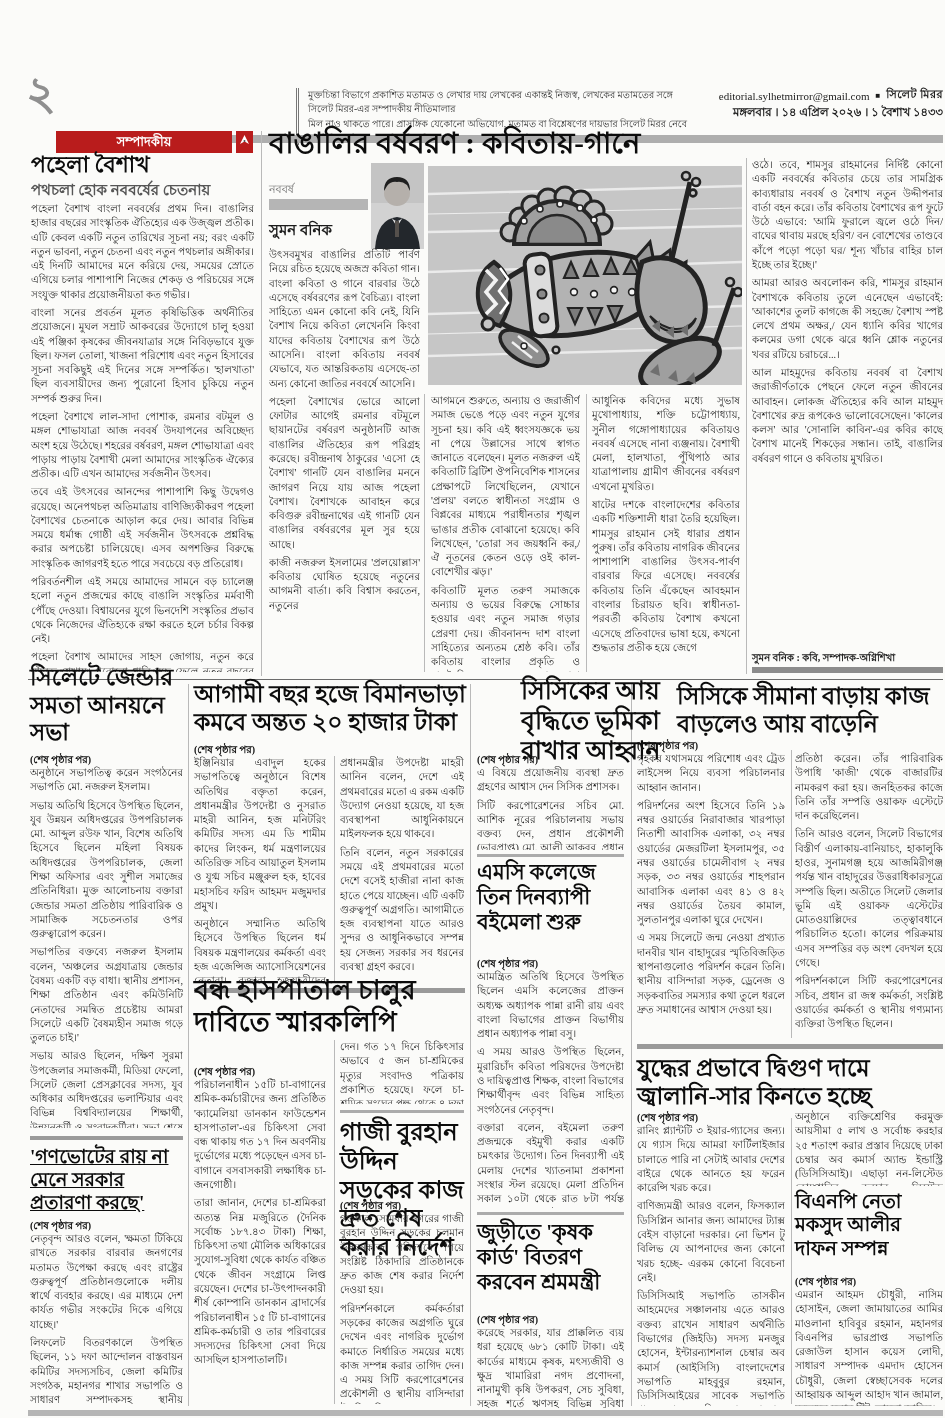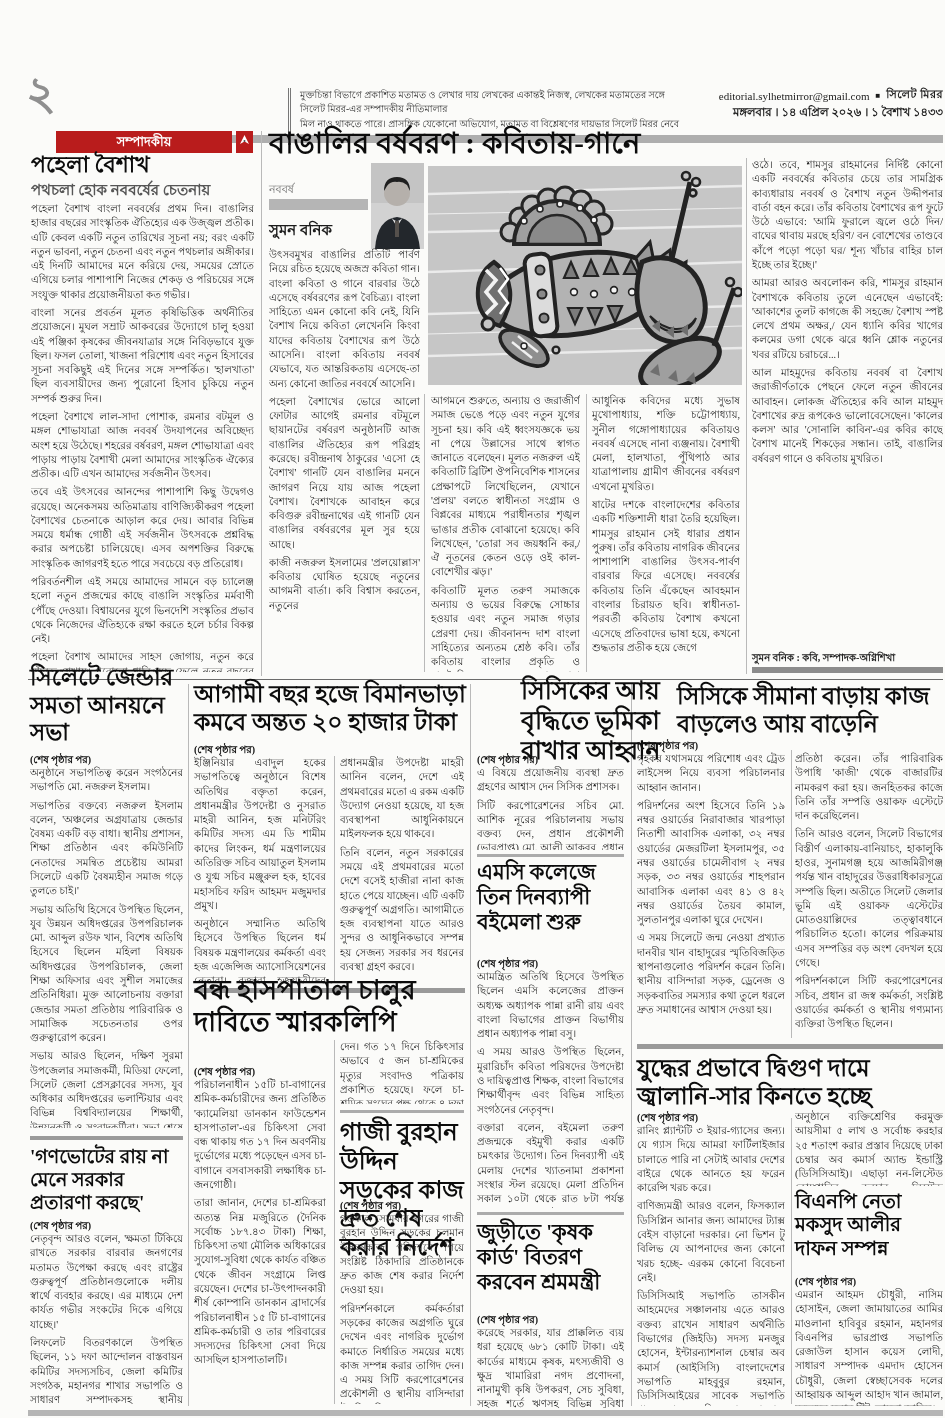--- a/index.html
+++ b/index.html
@@ -25,21 +25,21 @@
   .dateline{font-size:11.5px;font-weight:bold;text-align:right;}
   .tail-byline{position:absolute;font-size:10px;font-weight:bold;}
 </style>
 </head>
 <body>
 
 <div class="page">
 
   <div class="abs gray" style="left:26px;top:58px;font-size:46px;font-weight:800;">২</div>
 
-  <div class="abs hdr-small" style="left:288px;top:88px;width:392px;border-left:3px double #777;padding-left:9px;">
+  <div class="abs hdr-small" style="left:296px;top:88px;width:392px;border-left:3px double #777;padding-left:9px;">
     <div>মুক্তচিন্তা বিভাগে প্রকাশিত মতামত ও লেখার দায় লেখকের একান্তই নিজস্ব, লেখকের মতামতের সঙ্গে সিলেট মিরর-এর সম্পাদকীয় নীতিমালার</div>
     <div>মিল নাও থাকতে পারে। প্রাসঙ্গিক যেকোনো অভিযোগ, মতামত বা বিশ্লেষণের দায়ভার সিলেট মিরর নেবে না।</div>
   </div>
 
   <div class="abs brandline" style="left:640px;top:86px;width:303px;">
     <span>editorial.sylhetmirror@gmail.com</span>
     <span style="font-size:8px;">■</span>
     <span style="font-weight:900;letter-spacing:0.5px;text-align:center;">সিলেট মিরর</span>
   </div>
   <div class="abs dateline" style="left:640px;top:104px;width:303px;">মঙ্গলবার । ১৪ এপ্রিল ২০২৬ । ১ বৈশাখ ১৪৩৩</div>
@@ -55,21 +55,21 @@
       <circle cx="5.5" cy="6" r="1" fill="#4c4c4c"></circle>
     </svg>
   </div>
 
   <div class="art-head" style="left:31px;top:152px;width:222px;font-size:22px;">পহেলা বৈশাখ</div>
   <div class="abs" style="left:31px;top:178px;width:222px;font-size:15px;color:#565656;font-weight:bold;">পথচলা হোক নববর্ষের চেতনায়</div>
   <div class="bodycol" style="left:31px;top:202px;width:223px;height:470px;">
       <p>পহেলা বৈশাখ বাংলা নববর্ষের প্রথম দিন। বাঙালির হাজার বছরের সাংস্কৃতিক ঐতিহ্যের এক উজ্জ্বল প্রতীক। এটি কেবল একটি নতুন তারিখের সূচনা নয়; বরং একটি নতুন ভাবনা, নতুন চেতনা এবং নতুন পথচলার অঙ্গীকার। এই দিনটি আমাদের মনে করিয়ে দেয়, সময়ের স্রোতে এগিয়ে চলার পাশাপাশি নিজের শেকড় ও পরিচয়ের সঙ্গে সংযুক্ত থাকার প্রয়োজনীয়তা কত গভীর।</p>
       <p>বাংলা সনের প্রবর্তন মূলত কৃষিভিত্তিক অর্থনীতির প্রয়োজনে। মুঘল সম্রাট আকবরের উদ্যোগে চালু হওয়া এই পঞ্জিকা কৃষকের জীবনযাত্রার সঙ্গে নিবিড়ভাবে যুক্ত ছিল। ফসল তোলা, খাজনা পরিশোধ এবং নতুন হিসাবের সূচনা সবকিছুই এই দিনের সঙ্গে সম্পর্কিত। 'হালখাতা' ছিল ব্যবসায়ীদের জন্য পুরোনো হিসাব চুকিয়ে নতুন সম্পর্ক শুরুর দিন।</p>
       <p>পহেলা বৈশাখে লাল-সাদা পোশাক, রমনার বটমূল ও মঙ্গল শোভাযাত্রা আজ নববর্ষ উদযাপনের অবিচ্ছেদ্য অংশ হয়ে উঠেছে। শহরের বর্ষবরণ, মঙ্গল শোভাযাত্রা এবং পাড়ায় পাড়ায় বৈশাখী মেলা আমাদের সাংস্কৃতিক ঐক্যের প্রতীক। এটি এখন আমাদের সর্বজনীন উৎসব।</p>
-      <p>তবে এই উৎসবের আনন্দের পাশাপাশি কিছু উদ্বেগও রয়েছে। অনেকসময় অতিমাত্রায় বাণিজ্যিকীকরণ পহেলা বৈশাখের চেতনাকে আড়াল করে দেয়। আবার বিভিন্ন সময়ে ধর্মান্ধ গোষ্ঠী এই সর্বজনীন উৎসবকে প্রশ্নবিদ্ধ করার অপচেষ্টা চালিয়েছে। এসব অপশক্তির বিরুদ্ধে সাংস্কৃতিক জাগরণই হতে পারে সবচেয়ে বড় প্রতিরোধ।</p>
+      <p>তবে এই উৎসবের আনন্দের পাশাপাশি কিছু উদ্বেগও রয়েছে। অনেপথচল় অতিমাত্রায় বাণিজ্যিকীকরণ পহেলা বৈশাখের চেতনাকে আড়াল করে দেয়। আবার বিভিন্ন সময়ে ধর্মান্ধ গোষ্ঠী এই সর্বজনীন উৎসবকে প্রশ্নবিদ্ধ করার অপচেষ্টা চালিয়েছে। এসব অপশক্তির বিরুদ্ধে সাংস্কৃতিক জাগরণই হতে পারে সবচেয়ে বড় প্রতিরোধ।</p>
       <p>পরিবর্তনশীল এই সময়ে আমাদের সামনে বড় চ্যালেঞ্জ হলো নতুন প্রজন্মের কাছে বাঙালি সংস্কৃতির মর্মবাণী পৌঁছে দেওয়া। বিশ্বায়নের যুগে ভিনদেশি সংস্কৃতির প্রভাব থেকে নিজেদের ঐতিহ্যকে রক্ষা করতে হলে চর্চার বিকল্প নেই।</p>
       <p>পহেলা বৈশাখ আমাদের সাহস জোগায়, নতুন করে বাঁচতে শেখায়। পুরোনো গ্লানি মুছে ফেলে নতুন বছরের প্রতিটি দিন হোক মানবিকতা, সম্প্রীতি ও উন্নয়নের অঙ্গীকারময়।</p>
     </div>
 
   <div class="rule-v" style="left:261px;top:131px;height:545px;"></div>
 
   <div class="art-head" style="left:269px;top:126px;width:672px;font-size:29px;white-space:nowrap;">বাঙালির বর্ষবরণ : কবিতায়-গানে</div>
 
   <div class="kicker" style="left:269px;top:181px;">নববর্ষ</div>
   <div class="abs" style="left:269px;top:199px;width:99px;height:11px;background:#b5b5b5;"></div>
@@ -224,27 +224,27 @@
   <div class="rule-v" style="left:631px;top:684px;height:722px;"></div>
   <div class="rule-v" style="left:334px;top:756px;height:226px;"></div>
   <div class="rule-v" style="left:334px;top:1040px;height:364px;"></div>
   <div class="rule-v" style="left:791px;top:750px;height:288px;"></div>
   <div class="rule-v" style="left:791px;top:1118px;height:286px;"></div>
 
   <div class="art-head" style="left:30px;top:664px;width:153px;font-size:23px;">সিলেটে জেন্ডার সমতা আনয়নে সভা</div>
   <div class="cont-tag" style="left:30px;top:752px;">(শেষ পৃষ্ঠার পর)</div>
   <div class="bodycol" style="left:30px;top:766px;width:153px;height:362px;">
       <p>অনুষ্ঠানে সভাপতিত্ব করেন সংগঠনের সভাপতি মো. নজরুল ইসলাম।</p>
+      <p>সভায় অতিথি হিসেবে উপস্থিত ছিলেন, যুব উন্নয়ন অধিদপ্তরের উপপরিচালক মো. আব্দুল রউফ খান, বিশেষ অতিথি হিসেবে ছিলেন মহিলা বিষয়ক অধিদপ্তরের উপপরিচালক, জেলা শিক্ষা অফিসার এবং সুশীল সমাজের প্রতিনিধিরা। মুক্ত আলোচনায় বক্তারা জেন্ডার সমতা প্রতিষ্ঠায় পারিবারিক ও সামাজিক সচেতনতার ওপর গুরুত্বারোপ করেন।</p>
       <p>সভাপতির বক্তব্যে নজরুল ইসলাম বলেন, 'অঞ্চলের অগ্রযাত্রায় জেন্ডার বৈষম্য একটি বড় বাধা। স্থানীয় প্রশাসন, শিক্ষা প্রতিষ্ঠান এবং কমিউনিটি নেতাদের সমন্বিত প্রচেষ্টায় আমরা সিলেটে একটি বৈষম্যহীন সমাজ গড়ে তুলতে চাই।'</p>
-      <p>সভায় অতিথি হিসেবে উপস্থিত ছিলেন, যুব উন্নয়ন অধিদপ্তরের উপপরিচালক মো. আব্দুল রউফ খান, বিশেষ অতিথি হিসেবে ছিলেন মহিলা বিষয়ক অধিদপ্তরের উপপরিচালক, জেলা শিক্ষা অফিসার এবং সুশীল সমাজের প্রতিনিধিরা। মুক্ত আলোচনায় বক্তারা জেন্ডার সমতা প্রতিষ্ঠায় পারিবারিক ও সামাজিক সচেতনতার ওপর গুরুত্বারোপ করেন।</p>
       <p>সভায় আরও ছিলেন, দক্ষিণ সুরমা উপজেলার সমাজকর্মী, মিডিয়া ফেলো, সিলেট জেলা প্রেসক্লাবের সদস্য, যুব অধিকার অধিদপ্তরের ভলান্টিয়ার এবং বিভিন্ন বিশ্ববিদ্যালয়ের শিক্ষার্থী, উন্নয়নকর্মী ও সংবাদকর্মীরা। সভা শেষে জেন্ডার সমতা বিষয়ক প্রচারপত্র বিতরণ করা হয়। আয়োজক সংগঠনের পক্ষ থেকে ধন্যবাদ জ্ঞাপন করা হয়।</p>
     </div>
 
   <div class="divbar" style="left:30px;top:1136px;width:153px;height:4px;"></div>
-  <div class="art-head" style="left:30px;top:1146px;width:153px;font-size:19px;">'গণভোটের রায় না মেনে সরকার প্রতারণা করছে'</div>
+  <div class="art-head" style="left:30px;top:1146px;width:153px;font-size:19px;text-decoration:underline;">'গণভোটের রায় না মেনে সরকার প্রতারণা করছে'</div>
   <div class="cont-tag" style="left:30px;top:1218px;">(শেষ পৃষ্ঠার পর)</div>
   <div class="bodycol" style="left:30px;top:1232px;width:153px;height:172px;">
       <p>নেতৃবৃন্দ আরও বলেন, 'ক্ষমতা টিকিয়ে রাখতে সরকার বারবার জনগণের মতামত উপেক্ষা করছে এবং রাষ্ট্রের গুরুত্বপূর্ণ প্রতিষ্ঠানগুলোকে দলীয় স্বার্থে ব্যবহার করছে। এর মাধ্যমে দেশ কার্যত গভীর সংকটের দিকে এগিয়ে যাচ্ছে।'</p>
       <p>লিফলেট বিতরণকালে উপস্থিত ছিলেন, ১১ দফা আন্দোলন বাস্তবায়ন কমিটির সদস্যসচিব, জেলা কমিটির সংগঠক, মহানগর শাখার সভাপতি ও সাধারণ সম্পাদকসহ স্থানীয় নেতাকর্মীরা।</p>
     </div>
 
   <div class="art-head" style="left:194px;top:680px;width:272px;font-size:23.5px;">আগামী বছর হজে বিমানভাড়া কমবে অন্তত ২০ হাজার টাকা</div>
   <div class="cont-tag" style="left:194px;top:742px;">(শেষ পৃষ্ঠার পর)</div>
   <div class="bodycol" style="left:194px;top:756px;width:132px;height:226px;">
       <p>ইঞ্জিনিয়ার এবাদুল হকের সভাপতিত্বে অনুষ্ঠানে বিশেষ অতিথির বক্তৃতা করেন, প্রধানমন্ত্রীর উপদেষ্টা ও নুসরাত মাহরী আনিন, হজ মনিটরিং কমিটির সদস্য এম ডি শামীম কাদের লিংকন, ধর্ম মন্ত্রণালয়ের অতিরিক্ত সচিব আয়াতুল ইসলাম ও যুগ্ম সচিব মঞ্জুরুল হক, হাবের মহাসচিব ফরিদ আহমদ মজুমদার প্রমুখ।</p>

